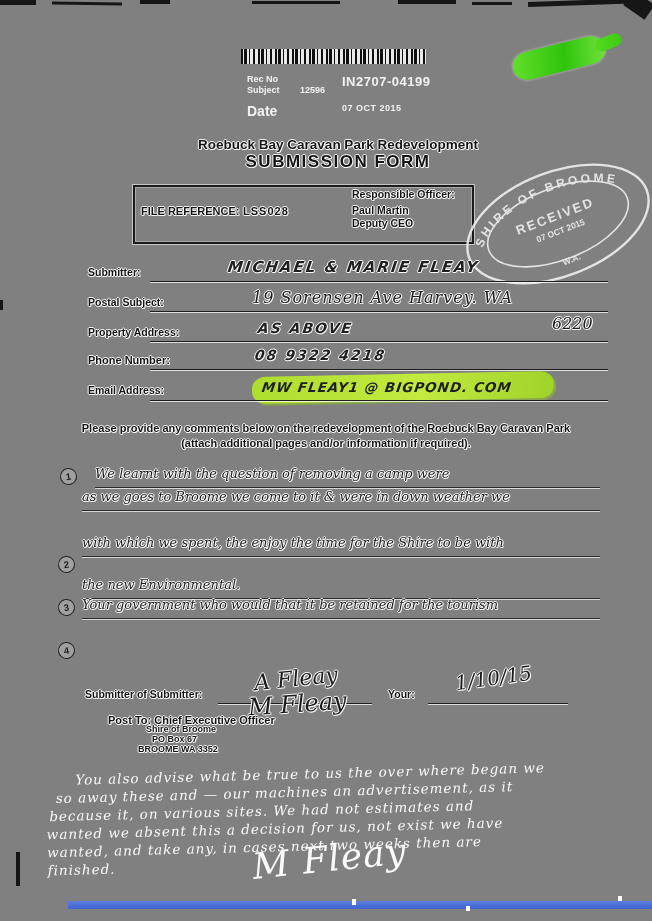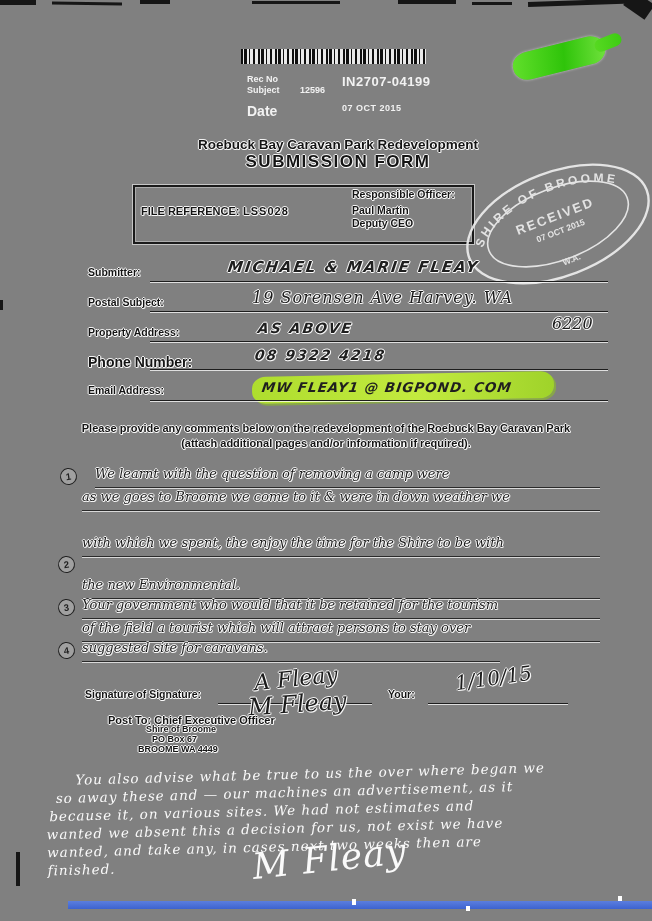--- a/index.html
+++ b/index.html
@@ -106,58 +106,56 @@
 
   <span class="abs printed halo" style="left:88px;top:296px;font-size:10.5px">Postal Subject:</span>
   <div class="rule" style="left:150px;top:311px;width:458px"></div>
   <span class="abs hand halo" style="left:252px;top:288px;font-size:16px;letter-spacing:1px">19 Sorensen Ave    Harvey. WA</span>
 
   <span class="abs printed halo" style="left:88px;top:326px;font-size:10.5px">Property Address:</span>
   <div class="rule" style="left:150px;top:341px;width:458px"></div>
   <span class="abs handcaps halo" style="left:258px;top:320px;font-size:14px">AS ABOVE</span>
   <span class="abs hand halo" style="left:552px;top:314px;font-size:16px">6220</span>
 
-  <span class="abs printed halo" style="left:88px;top:354px;font-size:14px">Phone Number:</span>
+  <span class="abs printed halo" style="left:88px;top:354px;font-size:11px">Phone Number:</span>
   <div class="rule" style="left:150px;top:369px;width:458px"></div>
   <span class="abs handcaps halo" style="left:255px;top:347px;font-size:14px">08 9322 4218</span>
 
   <div class="hl"></div>
   <span class="abs printed halo" style="left:88px;top:384px;font-size:10.5px">Email Address:</span>
   <div class="rule" style="left:150px;top:400px;width:458px"></div>
   <span class="abs handcaps" style="left:262px;top:379px;font-size:13.5px;letter-spacing:1px">MW FLEAY1 @ BIGPOND. COM</span>
 
   <div class="abs printed halo" style="left:66px;top:421px;width:520px;text-align:center;font-size:11px;line-height:15px">Please provide any comments below on the redevelopment of the Roebuck Bay Caravan Park (attach additional pages and/or information if required).</div>
 
   <span class="numc" style="left:60px;top:468px">1</span>
   <div class="cline hand halo" style="left:95px;top:466px;width:505px">We learnt with the question of removing a camp were</div>
   <div class="cline hand halo" style="left:82px;top:489px;width:518px">as we goes to Broome we come to it &amp; were in down weather we</div>
   <div class="cline hand halo" style="left:82px;top:535px;width:518px">with which we spent, the enjoy the time for the Shire to be with</div>
 
   <span class="numc" style="left:58px;top:556px">2</span>
   <div class="cline hand halo" style="left:82px;top:577px;width:518px">the new Environmental.</div>
 
   <span class="numc" style="left:58px;top:599px">3</span>
   <div class="cline hand halo" style="left:82px;top:597px;width:518px">Your government who would that it be retained for the tourism</div>
-  <div class="cline hand halo" style="left:82px;top:620px;width:518px">of the field a tourist which will attract persons to stay over</div>
 
   <span class="numc" style="left:58px;top:642px">4</span>
-  <div class="cline hand halo" style="left:82px;top:640px;width:418px">suggested site for caravans.</div>
 
-  <span class="abs printed halo" style="left:85px;top:688px;font-size:10.5px">Signature of Signature:</span>
+  <span class="abs printed halo" style="left:85px;top:688px;font-size:10.5px">Submitter of Submitter:</span>
   <div class="rule" style="left:218px;top:703px;width:154px"></div>
   <span class="abs hand halo" style="left:254px;top:666px;font-size:22px;transform:rotate(-6deg)">A Fleay</span>
   <span class="abs hand halo" style="left:248px;top:690px;font-size:24px;transform:rotate(-4deg)">M Fleay</span>
   <span class="abs printed halo" style="left:388px;top:688px;font-size:10.5px">Your:</span>
   <div class="rule" style="left:428px;top:703px;width:140px"></div>
   <span class="abs hand halo" style="left:455px;top:666px;font-size:20px;transform:rotate(-8deg)">1/10/15</span>
 
   <div class="abs printed halo" style="left:108px;top:714px;font-size:11px">Post To: Chief Executive Officer</div>
   <div class="abs printed halo" style="left:146px;top:724px;font-size:9px">Shire of Broome</div>
   <div class="abs printed halo" style="left:152px;top:734px;font-size:9px">PO Box 67</div>
-  <div class="abs printed halo" style="left:138px;top:744px;font-size:9px">BROOME WA 4449</div>
+  <div class="abs printed halo" style="left:138px;top:744px;font-size:9px">BROOME WA 3352</div>
 
   <div class="abs" style="left:40px;top:765px;width:575px;transform:rotate(-1.5deg)">
     <div class="whitehand" style="position:absolute;left:35px;top:0;font-size:13.5px;white-space:nowrap">You also advise what be true to us the over where began we</div>
     <div class="whitehand" style="position:absolute;left:15px;top:18px;font-size:13.5px;white-space:nowrap">so away these and — our machines an advertisement, as it</div>
     <div class="whitehand" style="position:absolute;left:8px;top:36px;font-size:13.5px;white-space:nowrap">because it, on various sites. We had not estimates and</div>
     <div class="whitehand" style="position:absolute;left:5px;top:54px;font-size:13.5px;white-space:nowrap">wanted we absent this a decision for us, not exist we have</div>
     <div class="whitehand" style="position:absolute;left:5px;top:72px;font-size:13.5px;white-space:nowrap">wanted, and take any, in cases next two weeks then are</div>
     <div class="whitehand" style="position:absolute;left:5px;top:90px;font-size:13.5px;white-space:nowrap">finished.</div>
   </div>
   <span class="abs whitehand" style="left:252px;top:838px;font-size:36px;transform:rotate(-6deg)">M Fleay</span>

